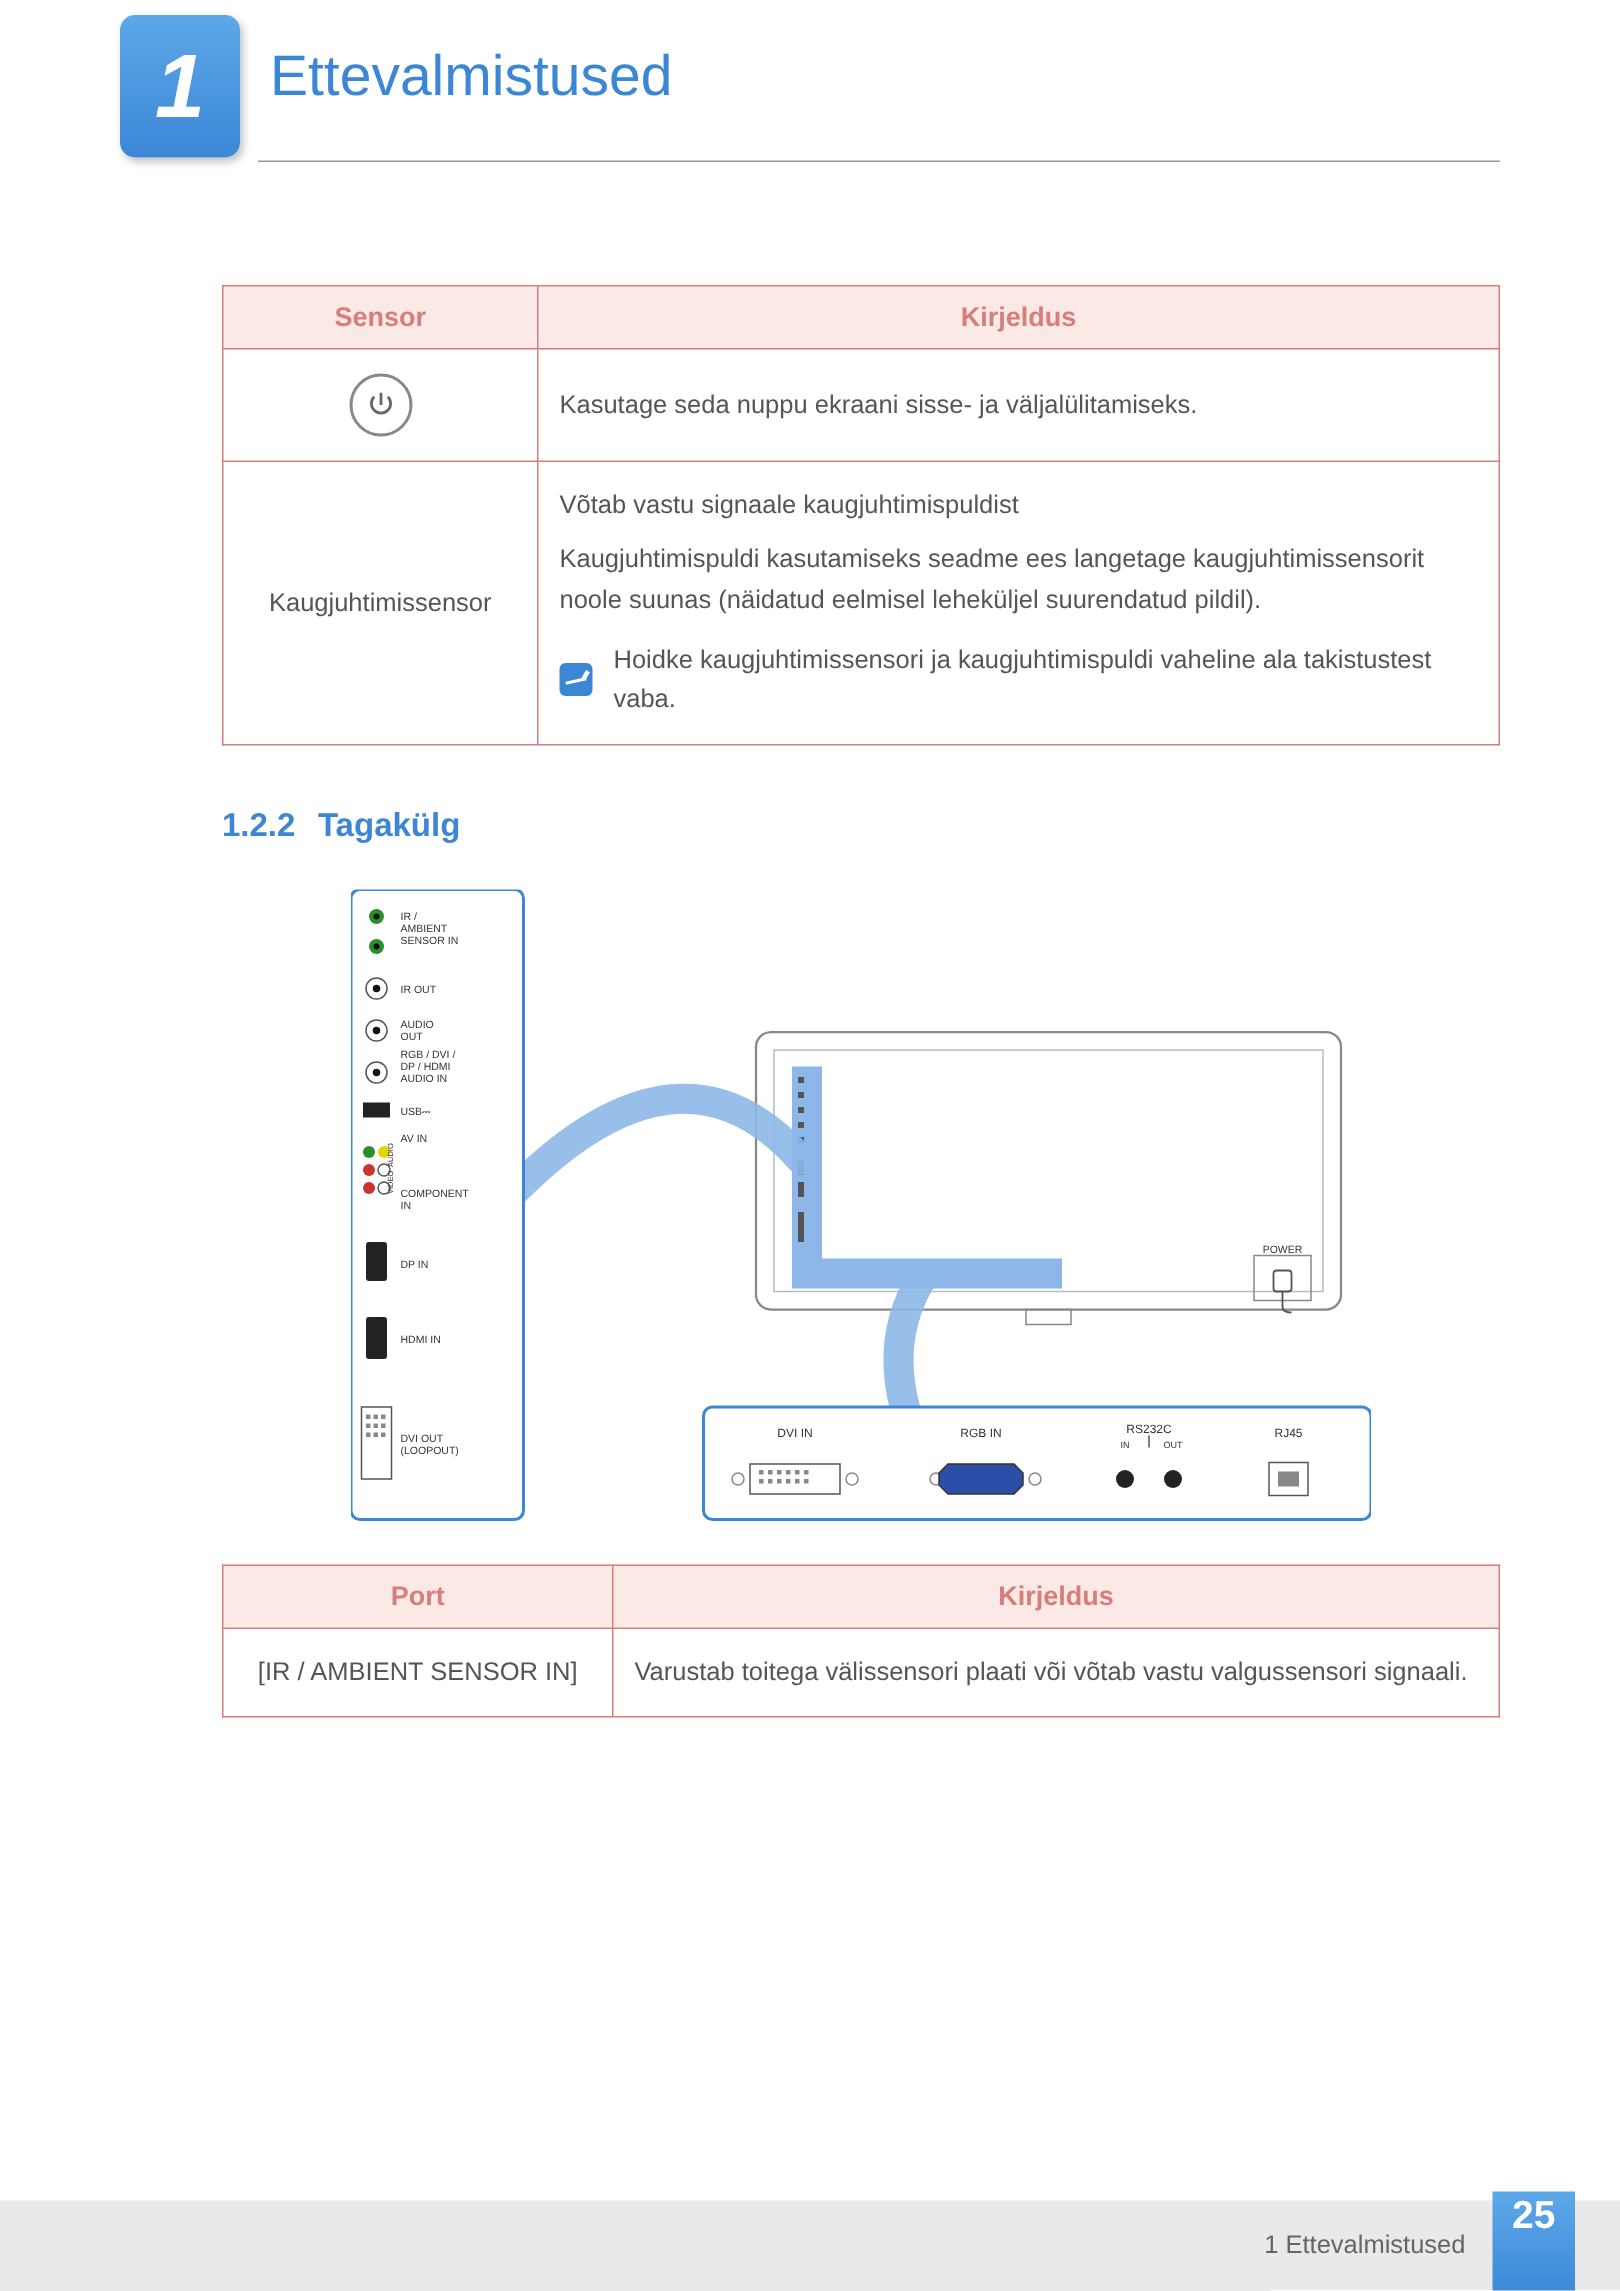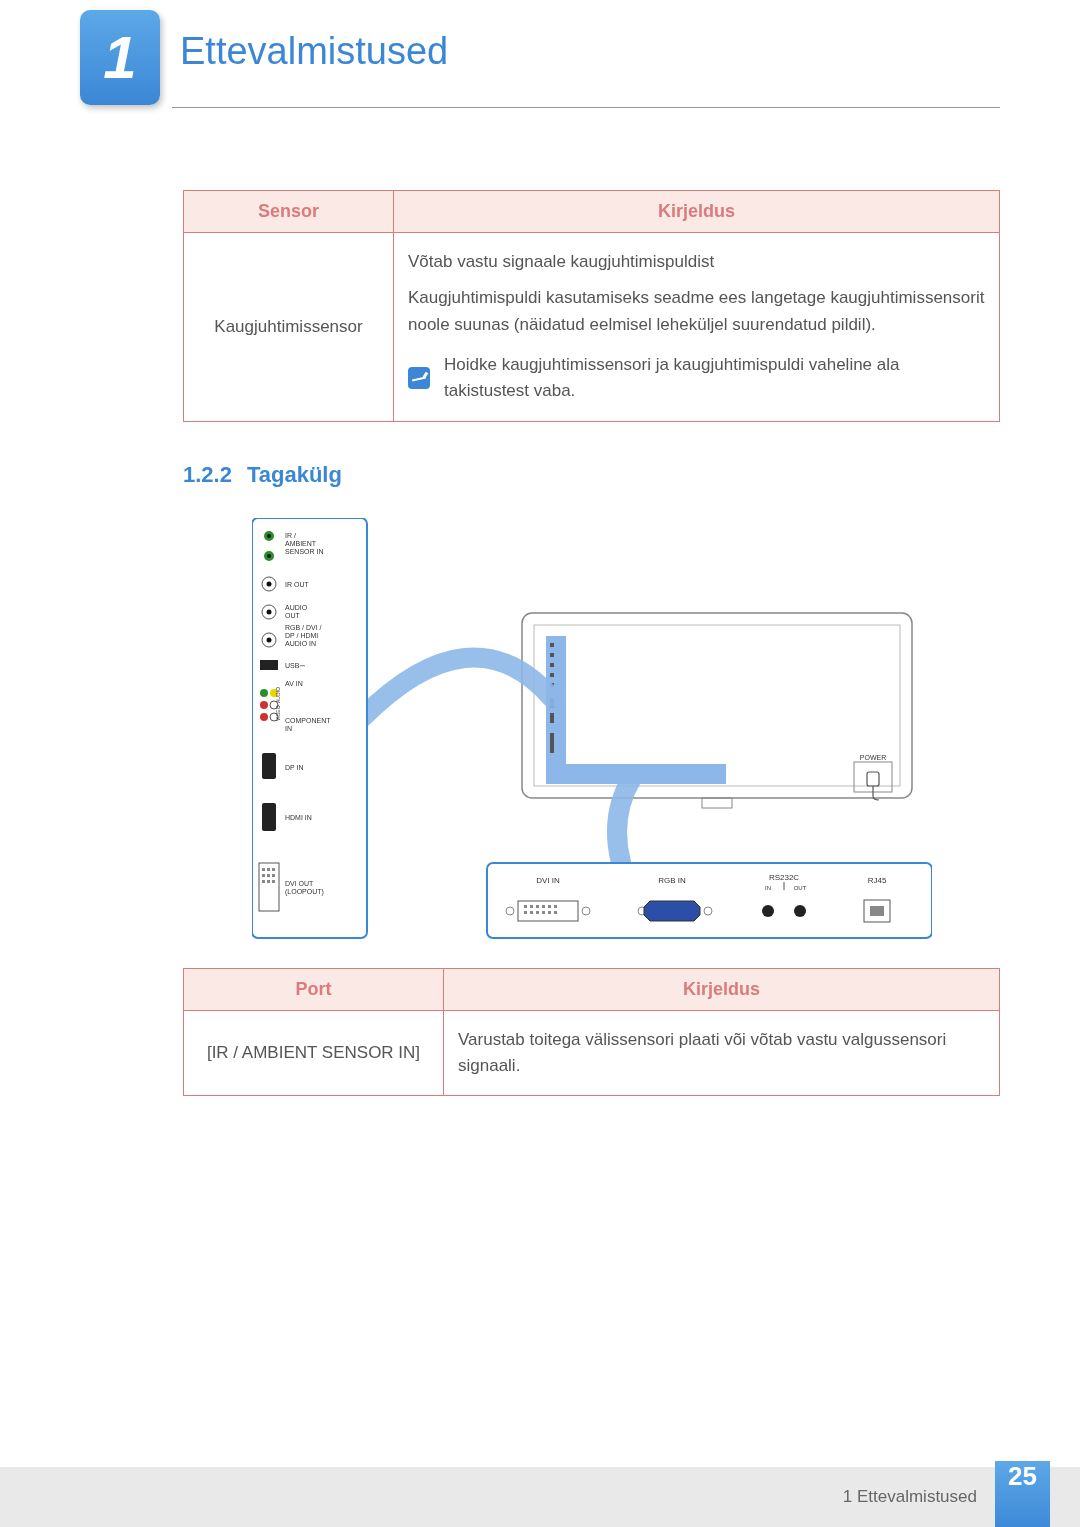--- a/index.html
+++ b/index.html
@@ -41,21 +41,21 @@
     position: absolute;
     top: 107px;
     left: 172px;
     right: 80px;
     height: 1px;
     background: #999;
   }
   .content-area {
     position: absolute;
     top: 190px;
-    left: 183px;
+    left: 148px;
     right: 80px;
   }
   table.info-table {
     width: 100%;
     border-collapse: collapse;
     border: 1px solid #d87c7c;
   }
   table.info-table th {
     background: #fbe9e5;
     color: #d87c7c;
@@ -160,20 +160,31 @@
 <div class="content-area">
 
   <table class="info-table">
     <thead>
       <tr>
         <th>Sensor</th>
         <th>Kirjeldus</th>
       </tr>
     </thead>
     <tbody>
+      <tr>
+        <td class="sensor-col">
+          <span class="power-icon">
+            <svg viewBox="0 0 24 24" fill="none" stroke="#666" stroke-width="2">
+              <path d="M12 3 L12 12"></path>
+              <path d="M7 6 a7 7 0 1 0 10 0"></path>
+            </svg>
+          </span>
+        </td>
+        <td>Kasutage seda nuppu ekraani sisse- ja väljalülitamiseks.</td>
+      </tr>
       <tr>
         <td class="sensor-col">Kaugjuhtimissensor</td>
         <td>
           <div>Võtab vastu signaale kaugjuhtimispuldist</div>
           <div style="margin-top:10px">Kaugjuhtimispuldi kasutamiseks seadme ees langetage kaugjuhtimissensorit noole suunas (näidatud eelmisel leheküljel suurendatud pildil).</div>
           <div class="note-row">
             <span class="note-icon"></span>
             <span>Hoidke kaugjuhtimissensori ja kaugjuhtimispuldi vaheline ala takistustest vaba.</span>
           </div>
         </td>

